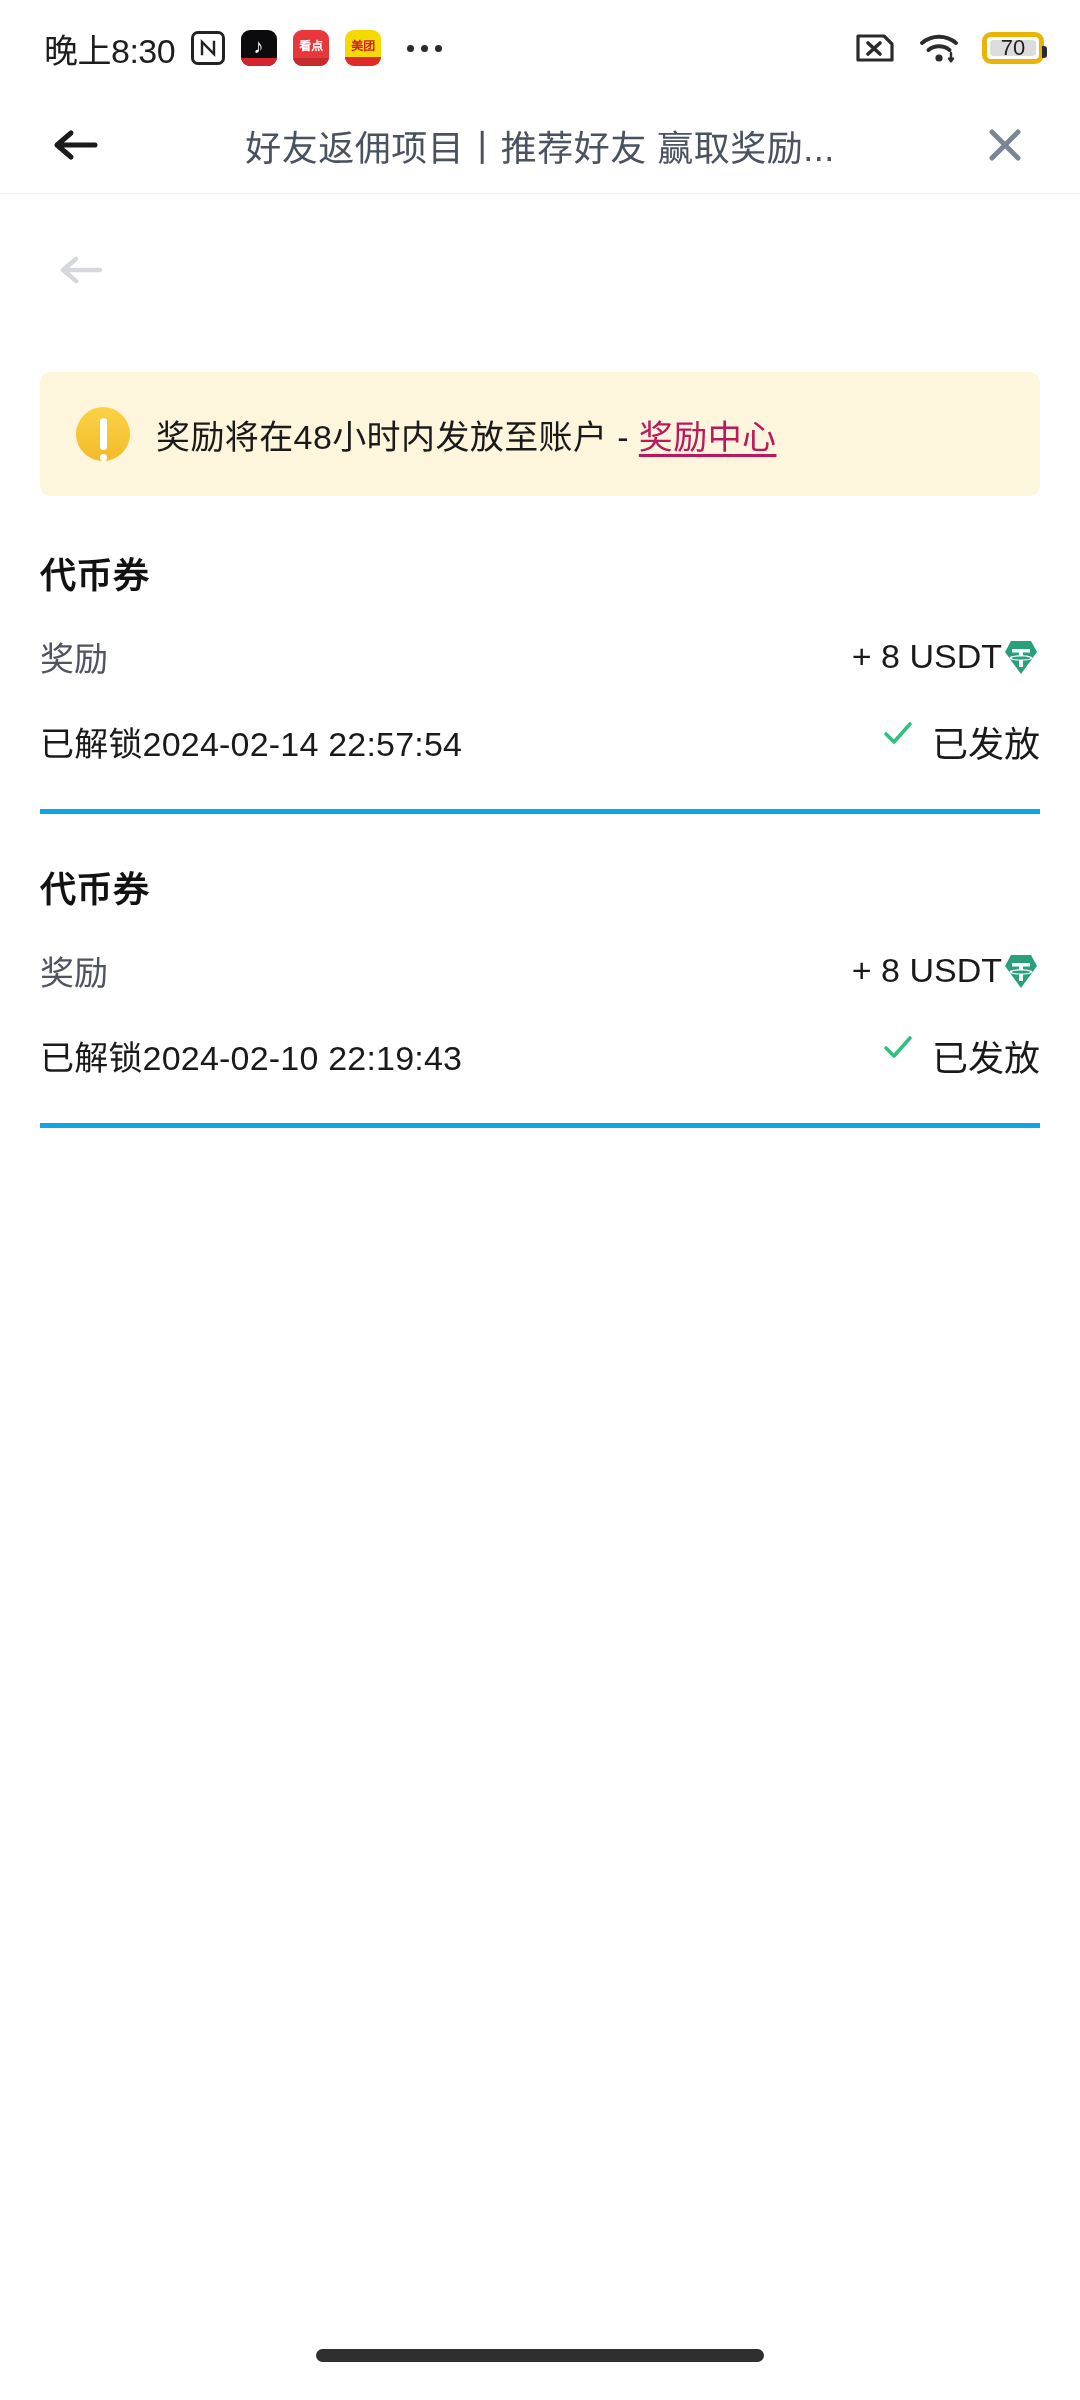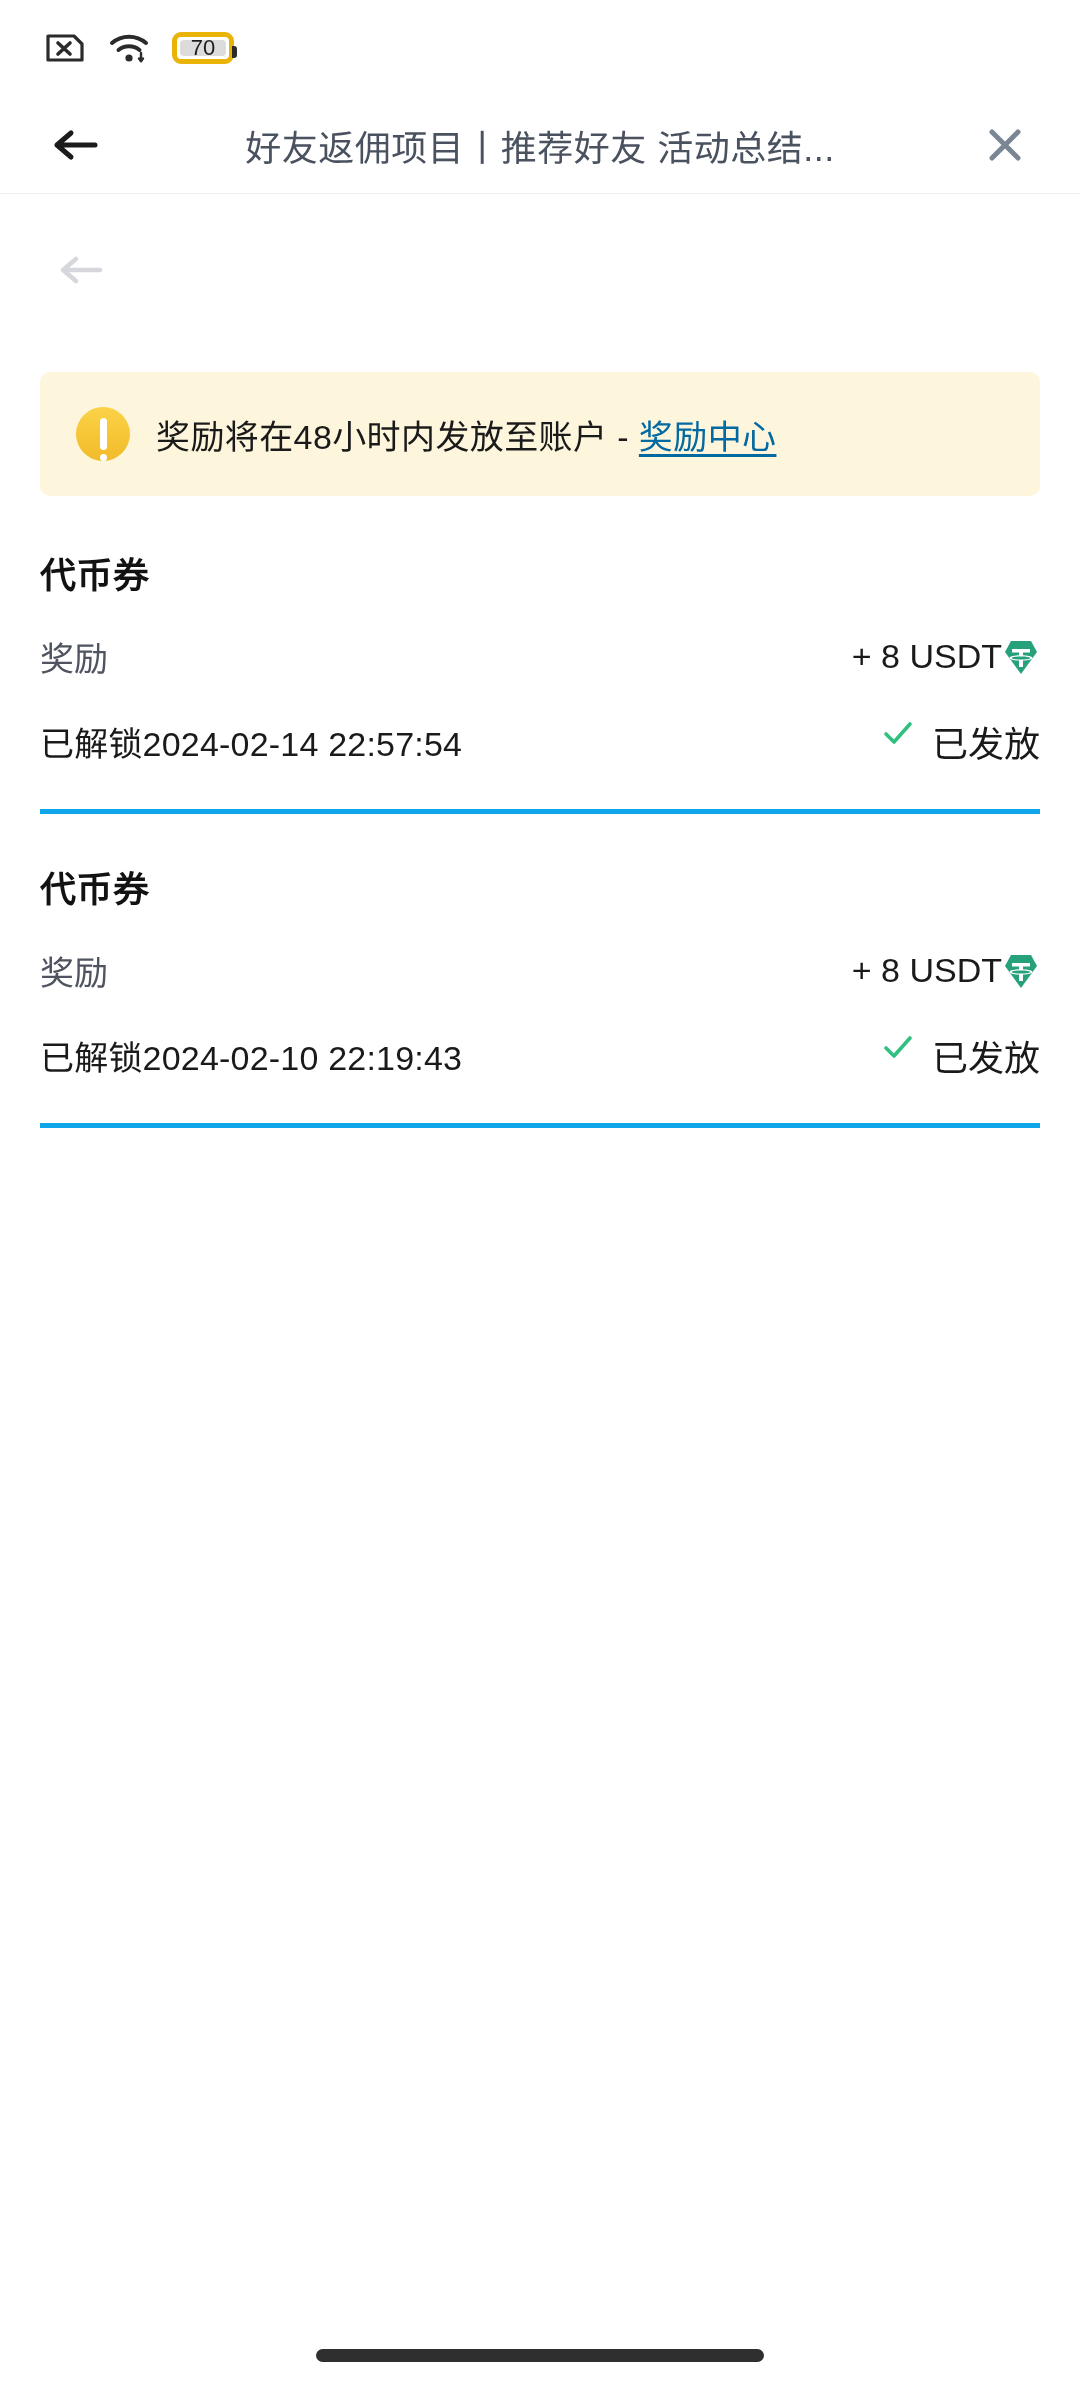--- a/index.html
+++ b/index.html
@@ -94,21 +94,21 @@
   }
   .warn-icon span {
     display:block; width:7px; height:32px; background:#fff; border-radius:4px;
     position:relative;
   }
   .warn-icon span::after {
     content:""; position:absolute; left:0; bottom:-11px; width:7px; height:7px;
     background:#fff; border-radius:50%;
   }
   .notice-text { font-size:34px; color:#1a1a1a; letter-spacing:0.4px; }
-  .notice-link { color:#0369a1; text-decoration:underline; text-underline-offset:5px;font-family:Liberation Serif, serif; }
+  .notice-link { color:#be185d; text-decoration:underline; text-underline-offset:5px;font-family:Liberation Serif, serif; }
 
   .reward-group { padding:0 40px; }
   .reward-item { padding:46px 0 42px 0; border-bottom:5px solid #0ea5e9; }
   .reward-item:first-child { padding-top:50px; }
   .ri-title { font-size:36px; font-weight:700; color:#121212; letter-spacing:0.5px; }
   .ri-row {
     display:flex; align-items:center; justify-content:space-between;
     margin-top:34px;
   }
   .ri-label { font-size:34px; color:#4f5460; }
@@ -123,20 +123,45 @@
     position:absolute; bottom:38px; left:50%; transform:translateX(-50%);
     width:448px; height:13px; border-radius:8px; background:#2f2f2f;
   }
 </style>
 </head>
 <body>
 
 <div class="phone">
 
   <div class="statusbar">
+    <div class="sb-left">
+      <span class="sb-time">晚上8:30</span>
+      <span class="nfc-icon">
+        <svg width="20" height="20" viewBox="0 0 20 20" aria-hidden="true">
+          <path d="M4 16 L4 4 L16 16 L16 4" stroke="#222" stroke-width="2.4" fill="none" stroke-linecap="square"></path>
+        </svg>
+      </span>
+      <span class="app-badge badge-tiktok">
+        <span class="note">♪</span>
+        <span class="strip"></span>
+      </span>
+      <span class="app-badge badge-kandian">
+        <span class="txt">看点</span>
+        <span class="strip"></span>
+      </span>
+      <span class="app-badge badge-meituan">
+        <span class="txt">美团</span>
+        <span class="strip"></span>
+      </span>
+      <span class="sb-dots">
+        <i></i>
+          <i></i>
+          <i></i>
+      </span>
+    </div>
 
     <div class="sb-right">
       <span class="nosim">
         <svg width="42" height="32" viewBox="0 0 42 32" aria-hidden="true">
           <path d="M4 4 H30 L38 12 V28 H4 Z" stroke="#2b2b2b" stroke-width="3.2" fill="none" stroke-linejoin="round"></path>
           <path d="M14 11 L26 22 M26 11 L14 22" stroke="#2b2b2b" stroke-width="3.6" stroke-linecap="round"></path>
         </svg>
       </span>
       <span class="wifi">
         <svg width="42" height="34" viewBox="0 0 42 34" aria-hidden="true">
@@ -153,21 +178,21 @@
       </span>
     </div>
   </div>
 
   <div class="navbar">
     <div class="nav-back">
       <svg width="52" height="40" viewBox="0 0 52 40" aria-hidden="true">
         <path d="M22 8 L8 20 L22 32 M8 20 H46" stroke="#1b1b1b" stroke-width="5" fill="none" stroke-linecap="round" stroke-linejoin="round"></path>
       </svg>
     </div>
-    <div class="nav-title">好友返佣项目丨推荐好友 活动总结...</div>
+    <div class="nav-title">好友返佣项目丨推荐好友 赢取奖励...</div>
     <div class="nav-close">
       <svg width="46" height="46" viewBox="0 0 46 46" aria-hidden="true">
         <path d="M10 10 L36 36 M36 10 L10 36" stroke="#7a8694" stroke-width="5" stroke-linecap="round"></path>
       </svg>
     </div>
   </div>
 
   <div class="content">
 
     <div class="page-back">

